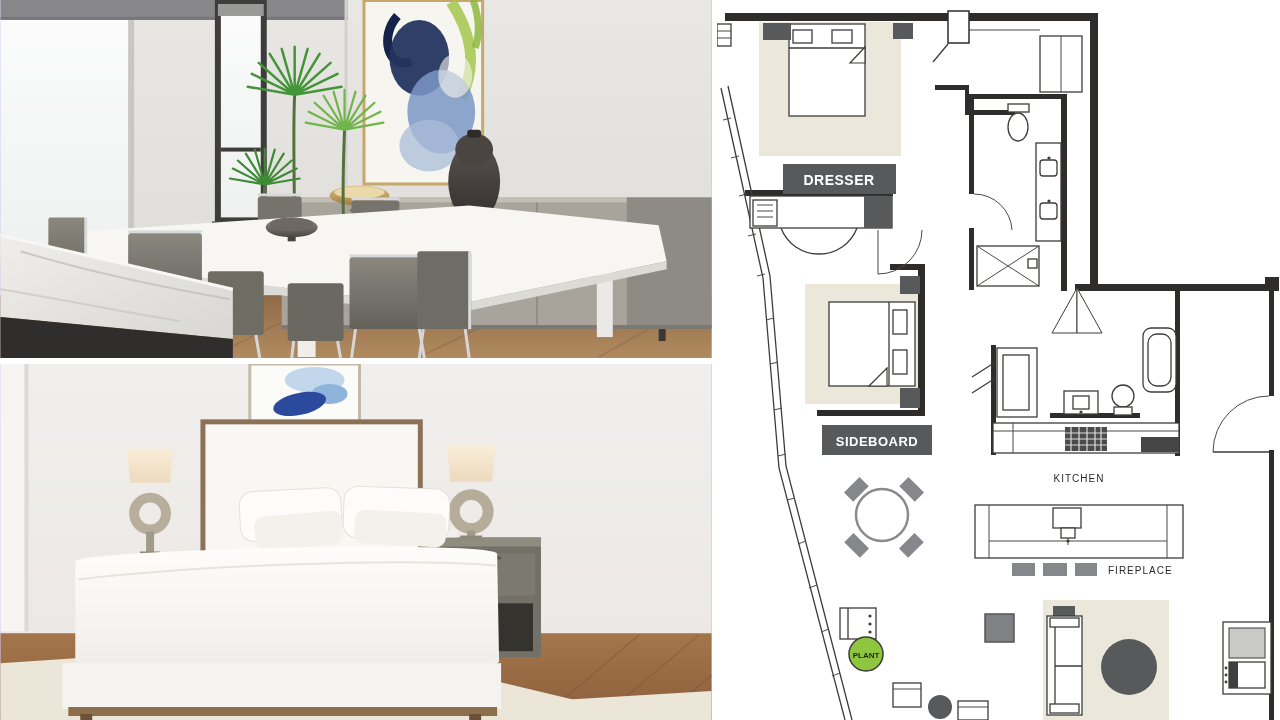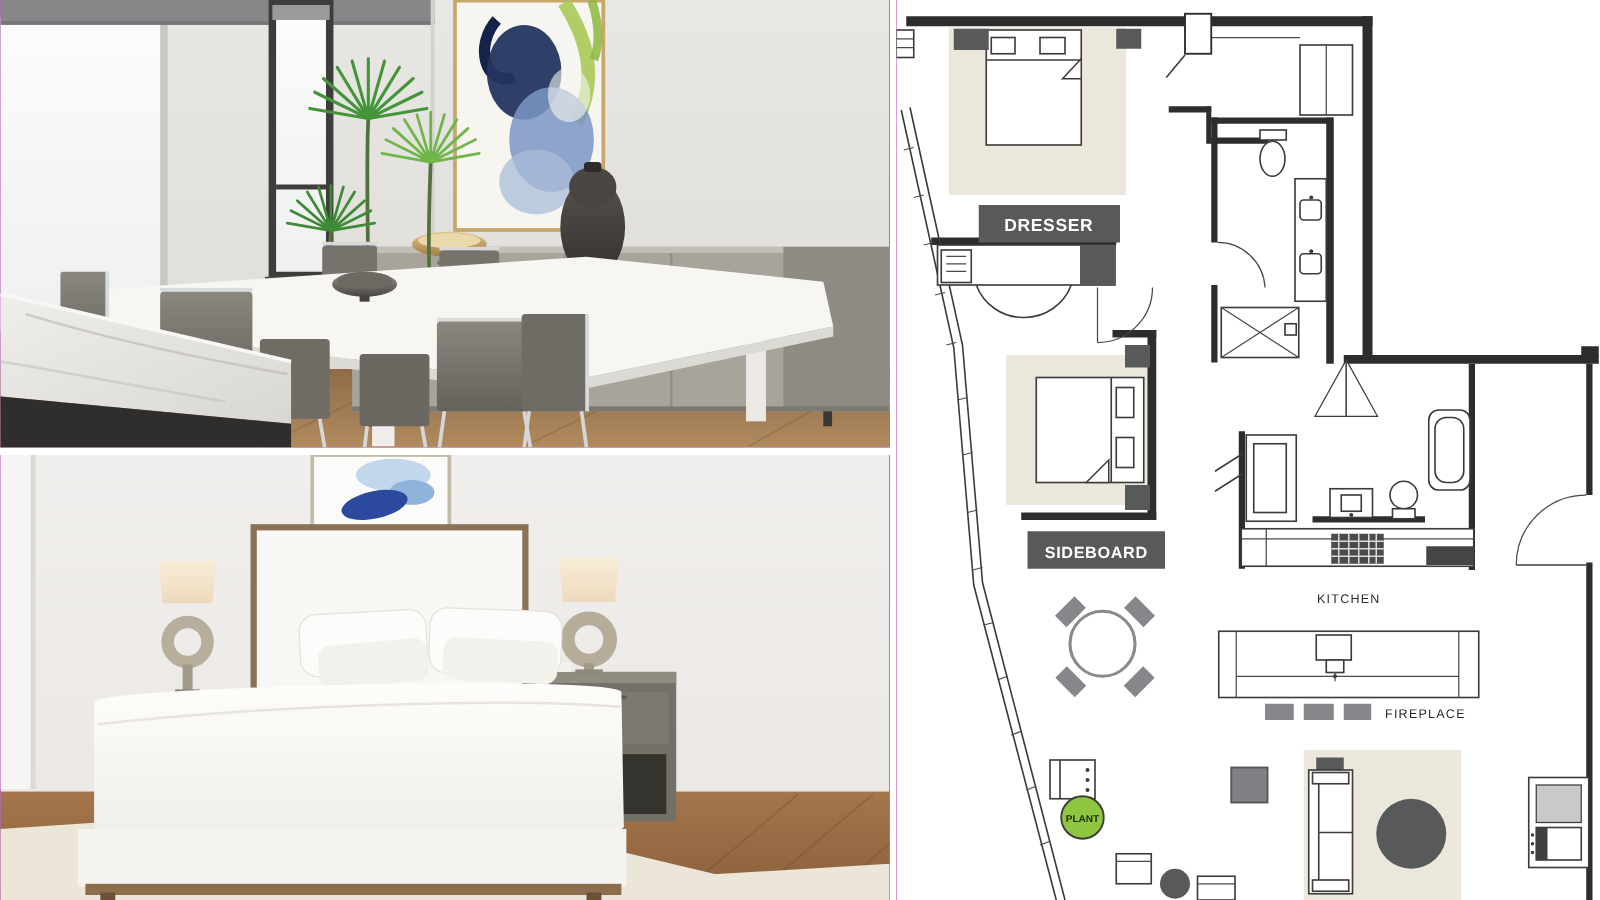--- a/index.html
+++ b/index.html
@@ -1,18 +1,18 @@
 <!DOCTYPE html>
 <html><head>
 <meta charset="utf-8">
 <style>
   html,body{margin:0;padding:0;background:#ffffff;}
   body{width:1280px;height:720px;overflow:hidden;position:relative;
        font-family:"Liberation Sans",sans-serif;}
-  .panel{position:absolute;overflow:hidden;background:#a21caf;}
+  .panel{position:absolute;overflow:hidden;background:#c4b5fd;}
   #photo-dining{left:0;top:0;width:712px;height:358px;}
   #photo-bedroom{left:0;top:364px;width:712px;height:356px;}
   #floorplan{left:717px;top:0;width:563px;height:720px;}
   svg{display:block;}
   .plan-line{stroke:#3d3c3a;stroke-width:1.3;fill:none;}
   .plan-line-thin{stroke:#4a4948;stroke-width:1;fill:none;}
   .plan-fixture{fill:#ffffff;stroke:#3d3c3a;stroke-width:1.3;}
   .plan-wall{fill:#2e2d2b;}
   .box-label{font-family:"Liberation Sans",sans-serif;font-size:14px;font-weight:bold;letter-spacing:.5px;}
   .room-label{font-family:"Liberation Sans",sans-serif;font-size:10px;letter-spacing:1px;}

